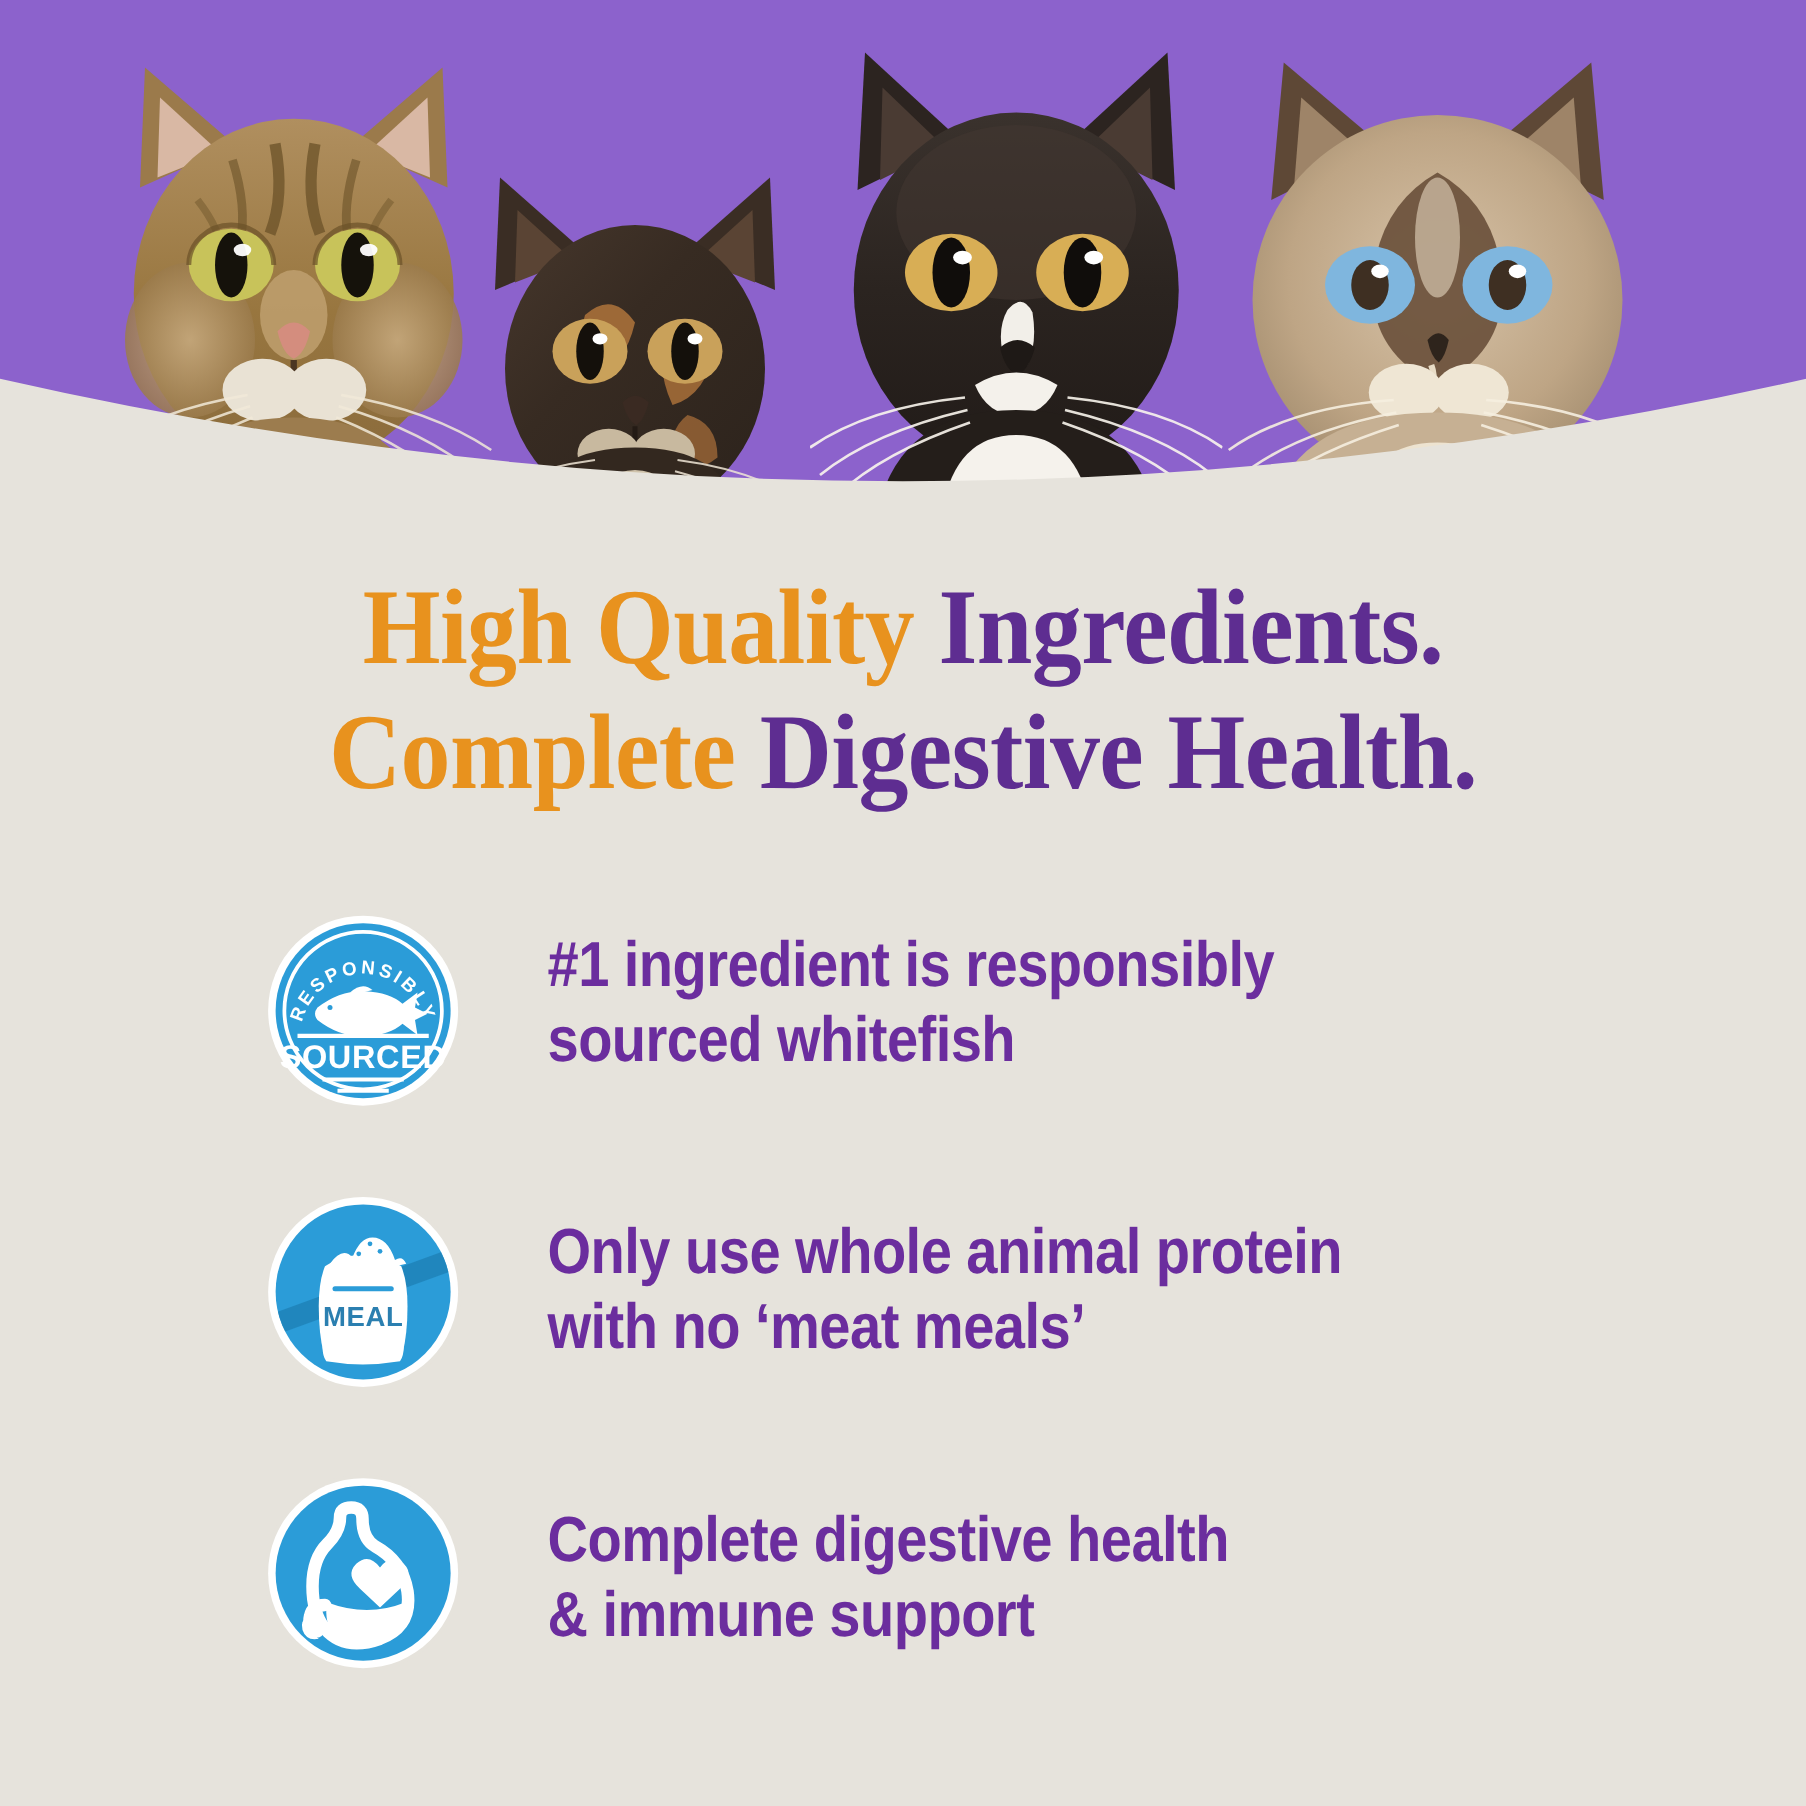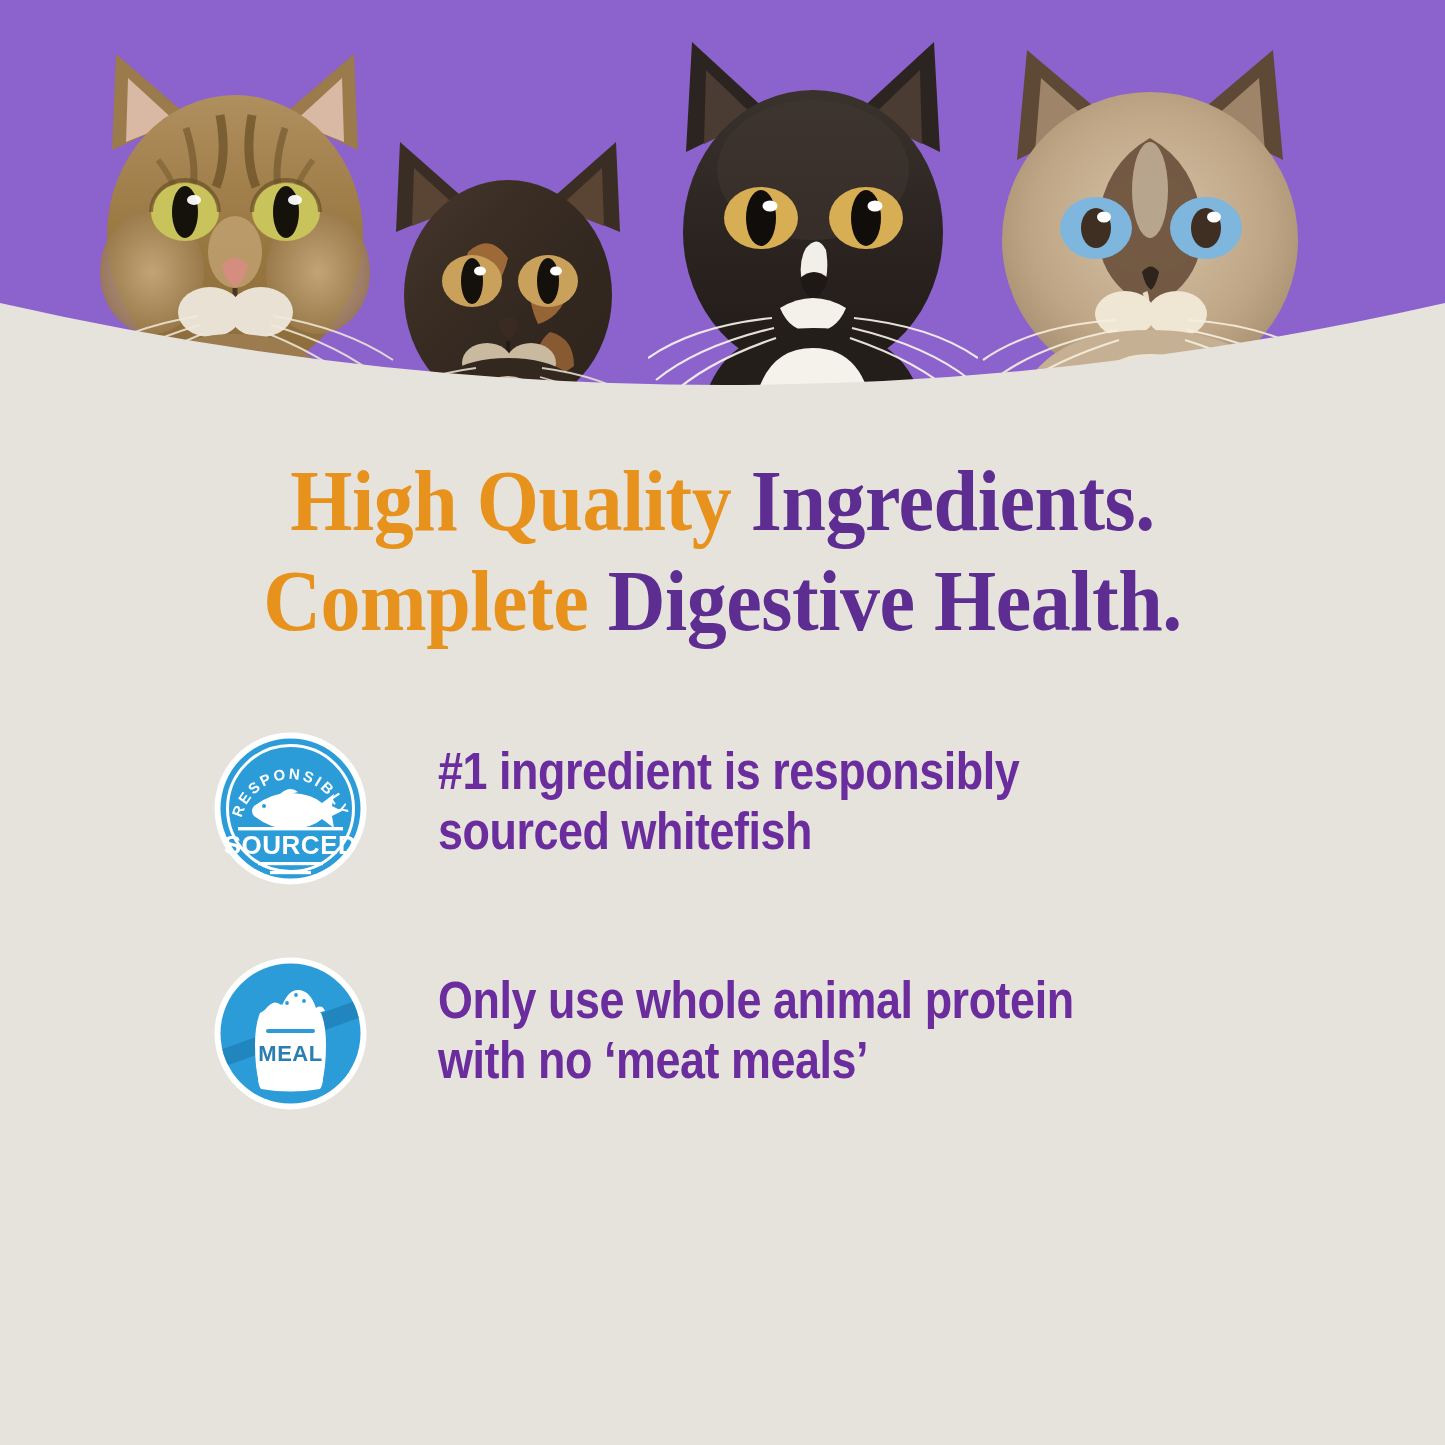--- a/index.html
+++ b/index.html
@@ -338,14 +338,37 @@
           <circle cx="79" cy="52" r="1.9" fill="#2B9CD8"></circle>
           <rect x="58" y="78" width="49" height="4" rx="2" fill="#2B9CD8"></rect>
           <text x="82.5" y="110" text-anchor="middle" font-family="'Liberation Sans', sans-serif" font-size="22" font-weight="bold" fill="#2B7FB0" letter-spacing="0.5">MEAL</text>
         </g>
       </svg>
     </div>
     <div class="btext">Only use whole animal protein
 with no ‘meat meals’</div>
   </div>
 
+  <div class="bullet b3">
+    <div class="badge">
+      <svg viewBox="0 0 165 165">
+        <circle cx="82.5" cy="82.5" r="79" fill="#E6E3DC"></circle>
+        <circle cx="82.5" cy="82.5" r="76" fill="#FFFFFF"></circle>
+        <circle cx="82.5" cy="82.5" r="70" fill="#2B9CD8"></circle>
+
+        <g fill="none" stroke="#FFFFFF" stroke-width="10" stroke-linecap="round">
+          <path d="M64 38 q0 -8 9 -8 q9 0 9 9 q0 16 10 22 q22 12 26 36
+                   q4 28 -22 38 q-28 10 -44 -8 q-10 -12 -10 -34
+                   q0 -22 12 -34 q10 -10 10 -21Z"></path>
+          <path d="M52 108 q-10 0 -12 9 q-2 8 6 12"></path>
+        </g>
+        <path d="M38 118 q-6 2 -4 10 q3 9 13 7 q-10 -7 -9 -17Z" fill="#FFFFFF"></path>
+
+        <path d="M54 106 q32 12 62 0 q-2 24 -26 30 q-28 6 -36 -14 q-2 -9 0 -16Z" fill="#FFFFFF"></path>
+
+        <path d="M96 78 q-9 -12 -19 -3 q-9 9 3 20 l16 15 l16 -15 q12 -11 3 -20 q-10 -9 -19 3Z" fill="#FFFFFF"></path>
+      </svg>
+    </div>
+    <div class="btext">Complete digestive health
+&amp; immune support</div>
+  </div>
 
 </div>
 
 </body></html>

